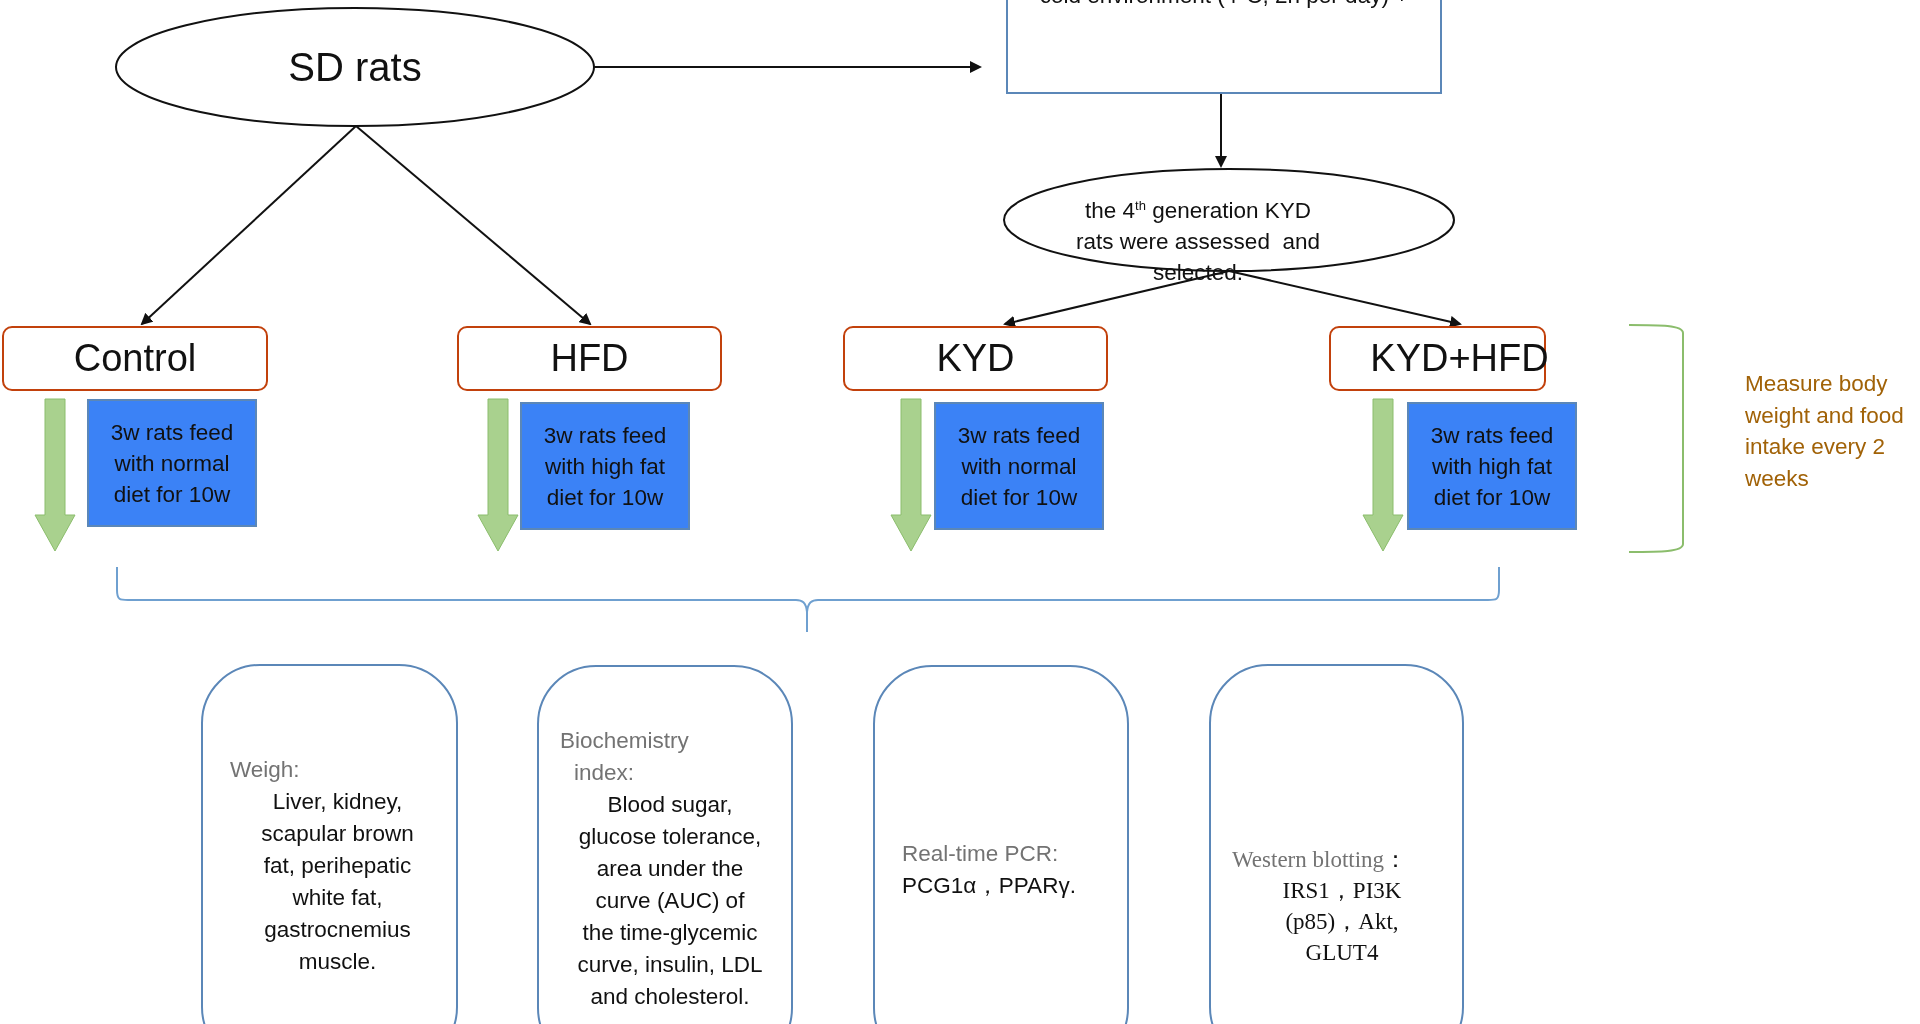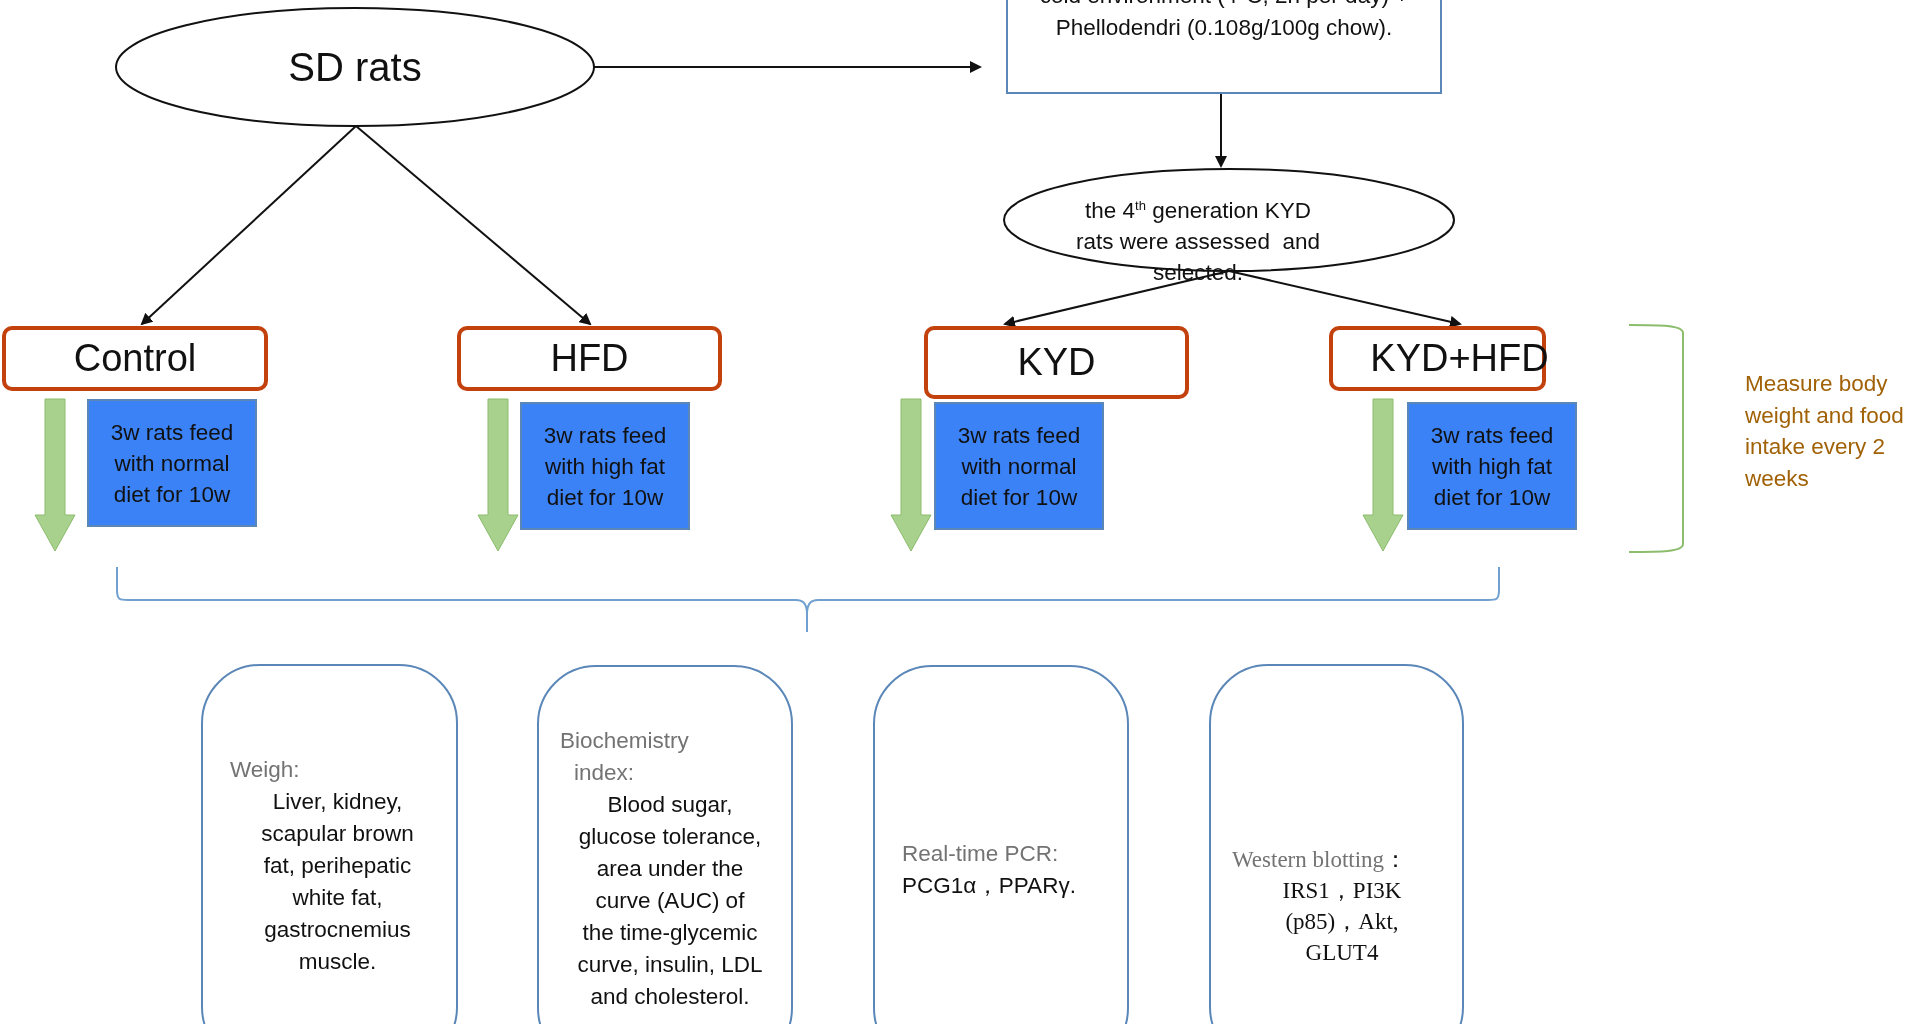--- a/index.html
+++ b/index.html
@@ -6,21 +6,21 @@
   body { width:1920px; height:1024px; position:relative; overflow:hidden;
          font-family:"Liberation Sans", "DejaVu Sans", sans-serif; color:#111; }
   svg.lines { position:absolute; left:0; top:0; width:1920px; height:1024px; }
   .abs { position:absolute; box-sizing:border-box; }
   .ellipse-label { display:flex; align-items:center; justify-content:center; text-align:center; }
   .sd-label { font-size:40px; }
   .kyd-label { font-size:22.5px; line-height:31px; }
   .top-box { border:2px solid #5b87b8; background:#fff; text-align:center;
              font-size:22.5px; line-height:32px; padding-top:0; }
   .top-box .inner { position:relative; top:-14px; }
-  .group-box { border:4px solid #c2410c; border-radius:10px; background:#fff;
+  .group-box { border:2px solid #c2410c; border-radius:10px; background:#fff;
                display:flex; align-items:center; justify-content:center; font-size:38px; }
   .diet-box { border:2px solid #5b87b8; background:#3b82f6; display:flex; align-items:center;
               justify-content:center; text-align:center; font-size:22.5px; line-height:31px; }
   .green-note { color:#a16207; font-size:22.5px; line-height:31.5px; }
   .result-text { position:absolute; font-size:22.5px; line-height:32px; text-align:center; }
   .heading-green { color:#737373; }
   .serif { font-family:Liberation Serif, serif;margin-top:44px; }
   sup { font-size:13px; line-height:0; }
 </style>
 </head>
@@ -72,39 +72,38 @@
   <rect x="1210" y="665" width="253" height="400" rx="58" ry="58" fill="#fff" stroke="#5b87b8" stroke-width="2"></rect>
 </svg>
 
 <div class="abs ellipse-label sd-label" style="left:116px;top:8px;width:478px;height:118px;">
   <span>SD rats</span>
 </div>
 
 <div class="abs top-box" style="left:1006px;top:-8px;width:436px;height:102px;">
   <div class="inner">
     <div>cold environment (4°C, 2h per day) +</div>
-    <div>Phellodendri (0.108g/100g chow).</div>
   </div>
 </div>
 
 <div class="abs ellipse-label kyd-label" style="left:1008px;top:172px;width:380px;height:100px;margin-top:19px;">
   <div>
     <div><span>the 4</span><sup>th</sup><span> generation KYD</span></div>
     <div style="white-space:pre;">rats were assessed  and</div>
     <div>selected.</div>
   </div>
 </div>
 
 <div class="abs group-box" style="left:2px;top:326px;width:266px;height:65px;">
   <span>Control</span>
 </div>
 <div class="abs group-box" style="left:457px;top:326px;width:265px;height:65px;">
   <span>HFD</span>
 </div>
-<div class="abs group-box" style="left:924px;top:326px;width:265px;height:73px;">
+<div class="abs group-box" style="left:843px;top:326px;width:265px;height:65px;">
   <span>KYD</span>
 </div>
 <div class="abs group-box" style="left:1329px;top:326px;width:217px;height:65px;padding-left:44px;">
   <span>KYD+HFD</span>
 </div>
 
 <div class="abs diet-box" style="left:87px;top:399px;width:170px;height:128px;">
   <div>
     <div>3w rats feed</div>
     <div>with normal</div>

